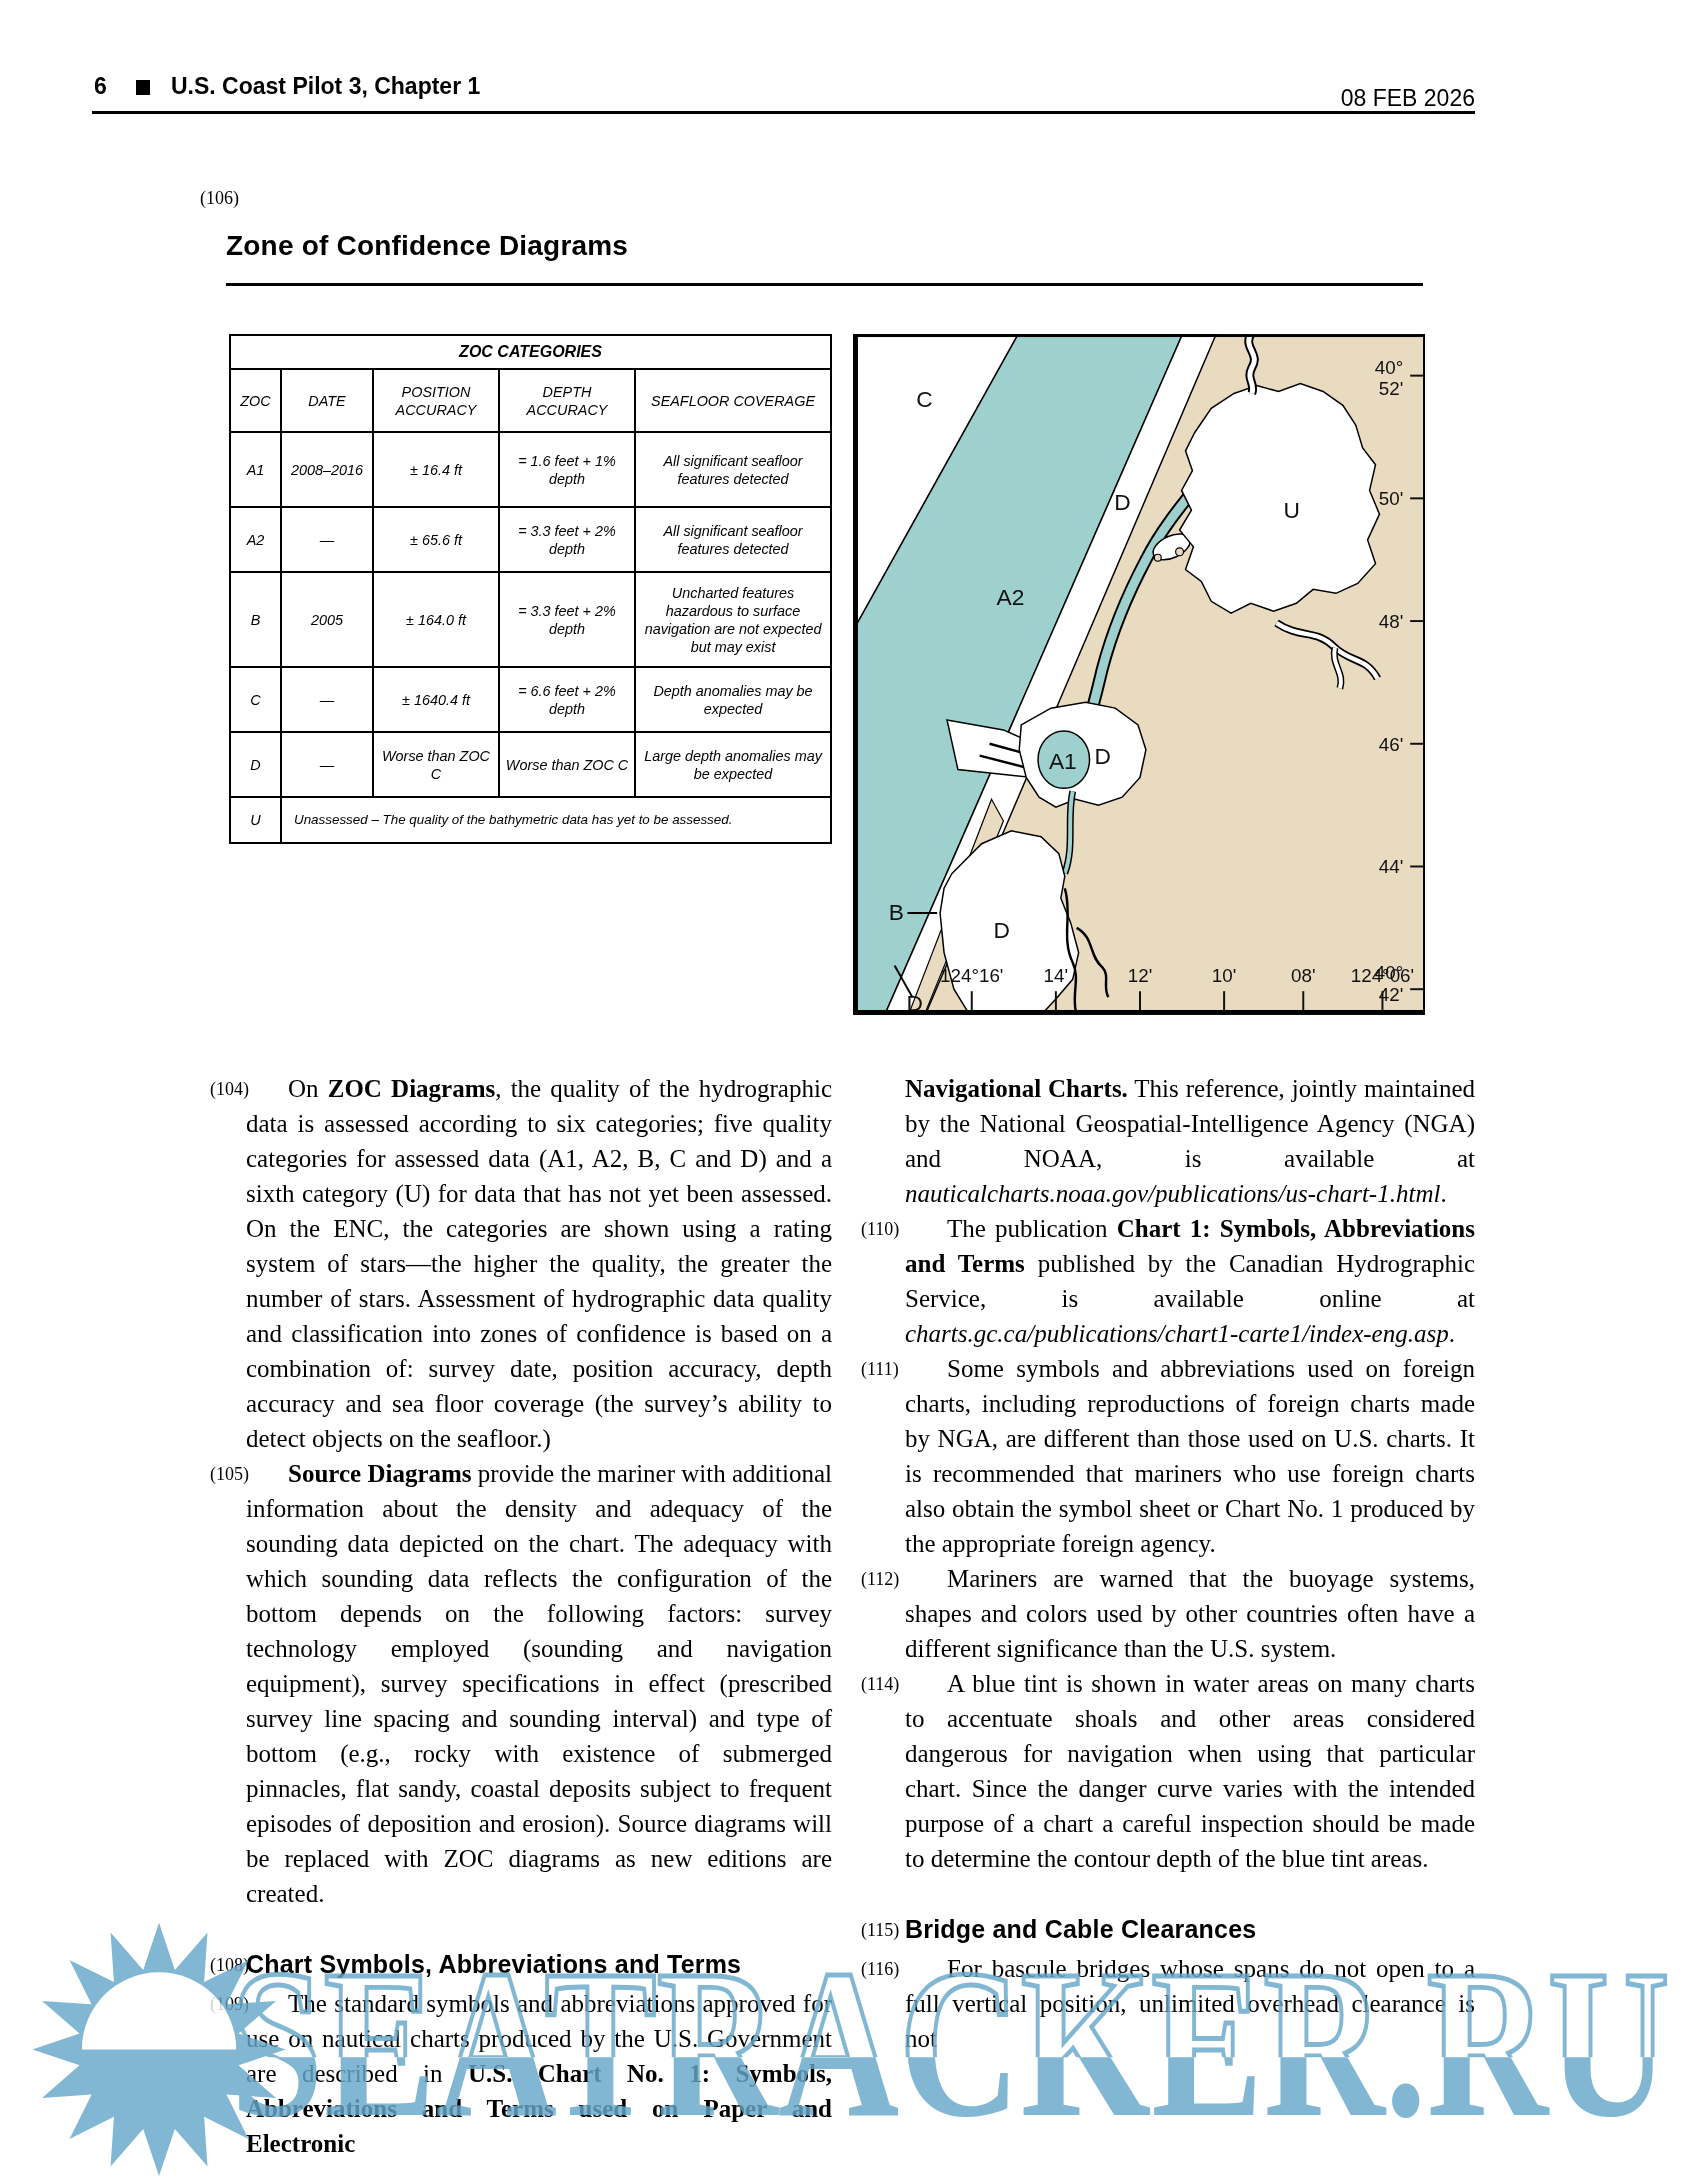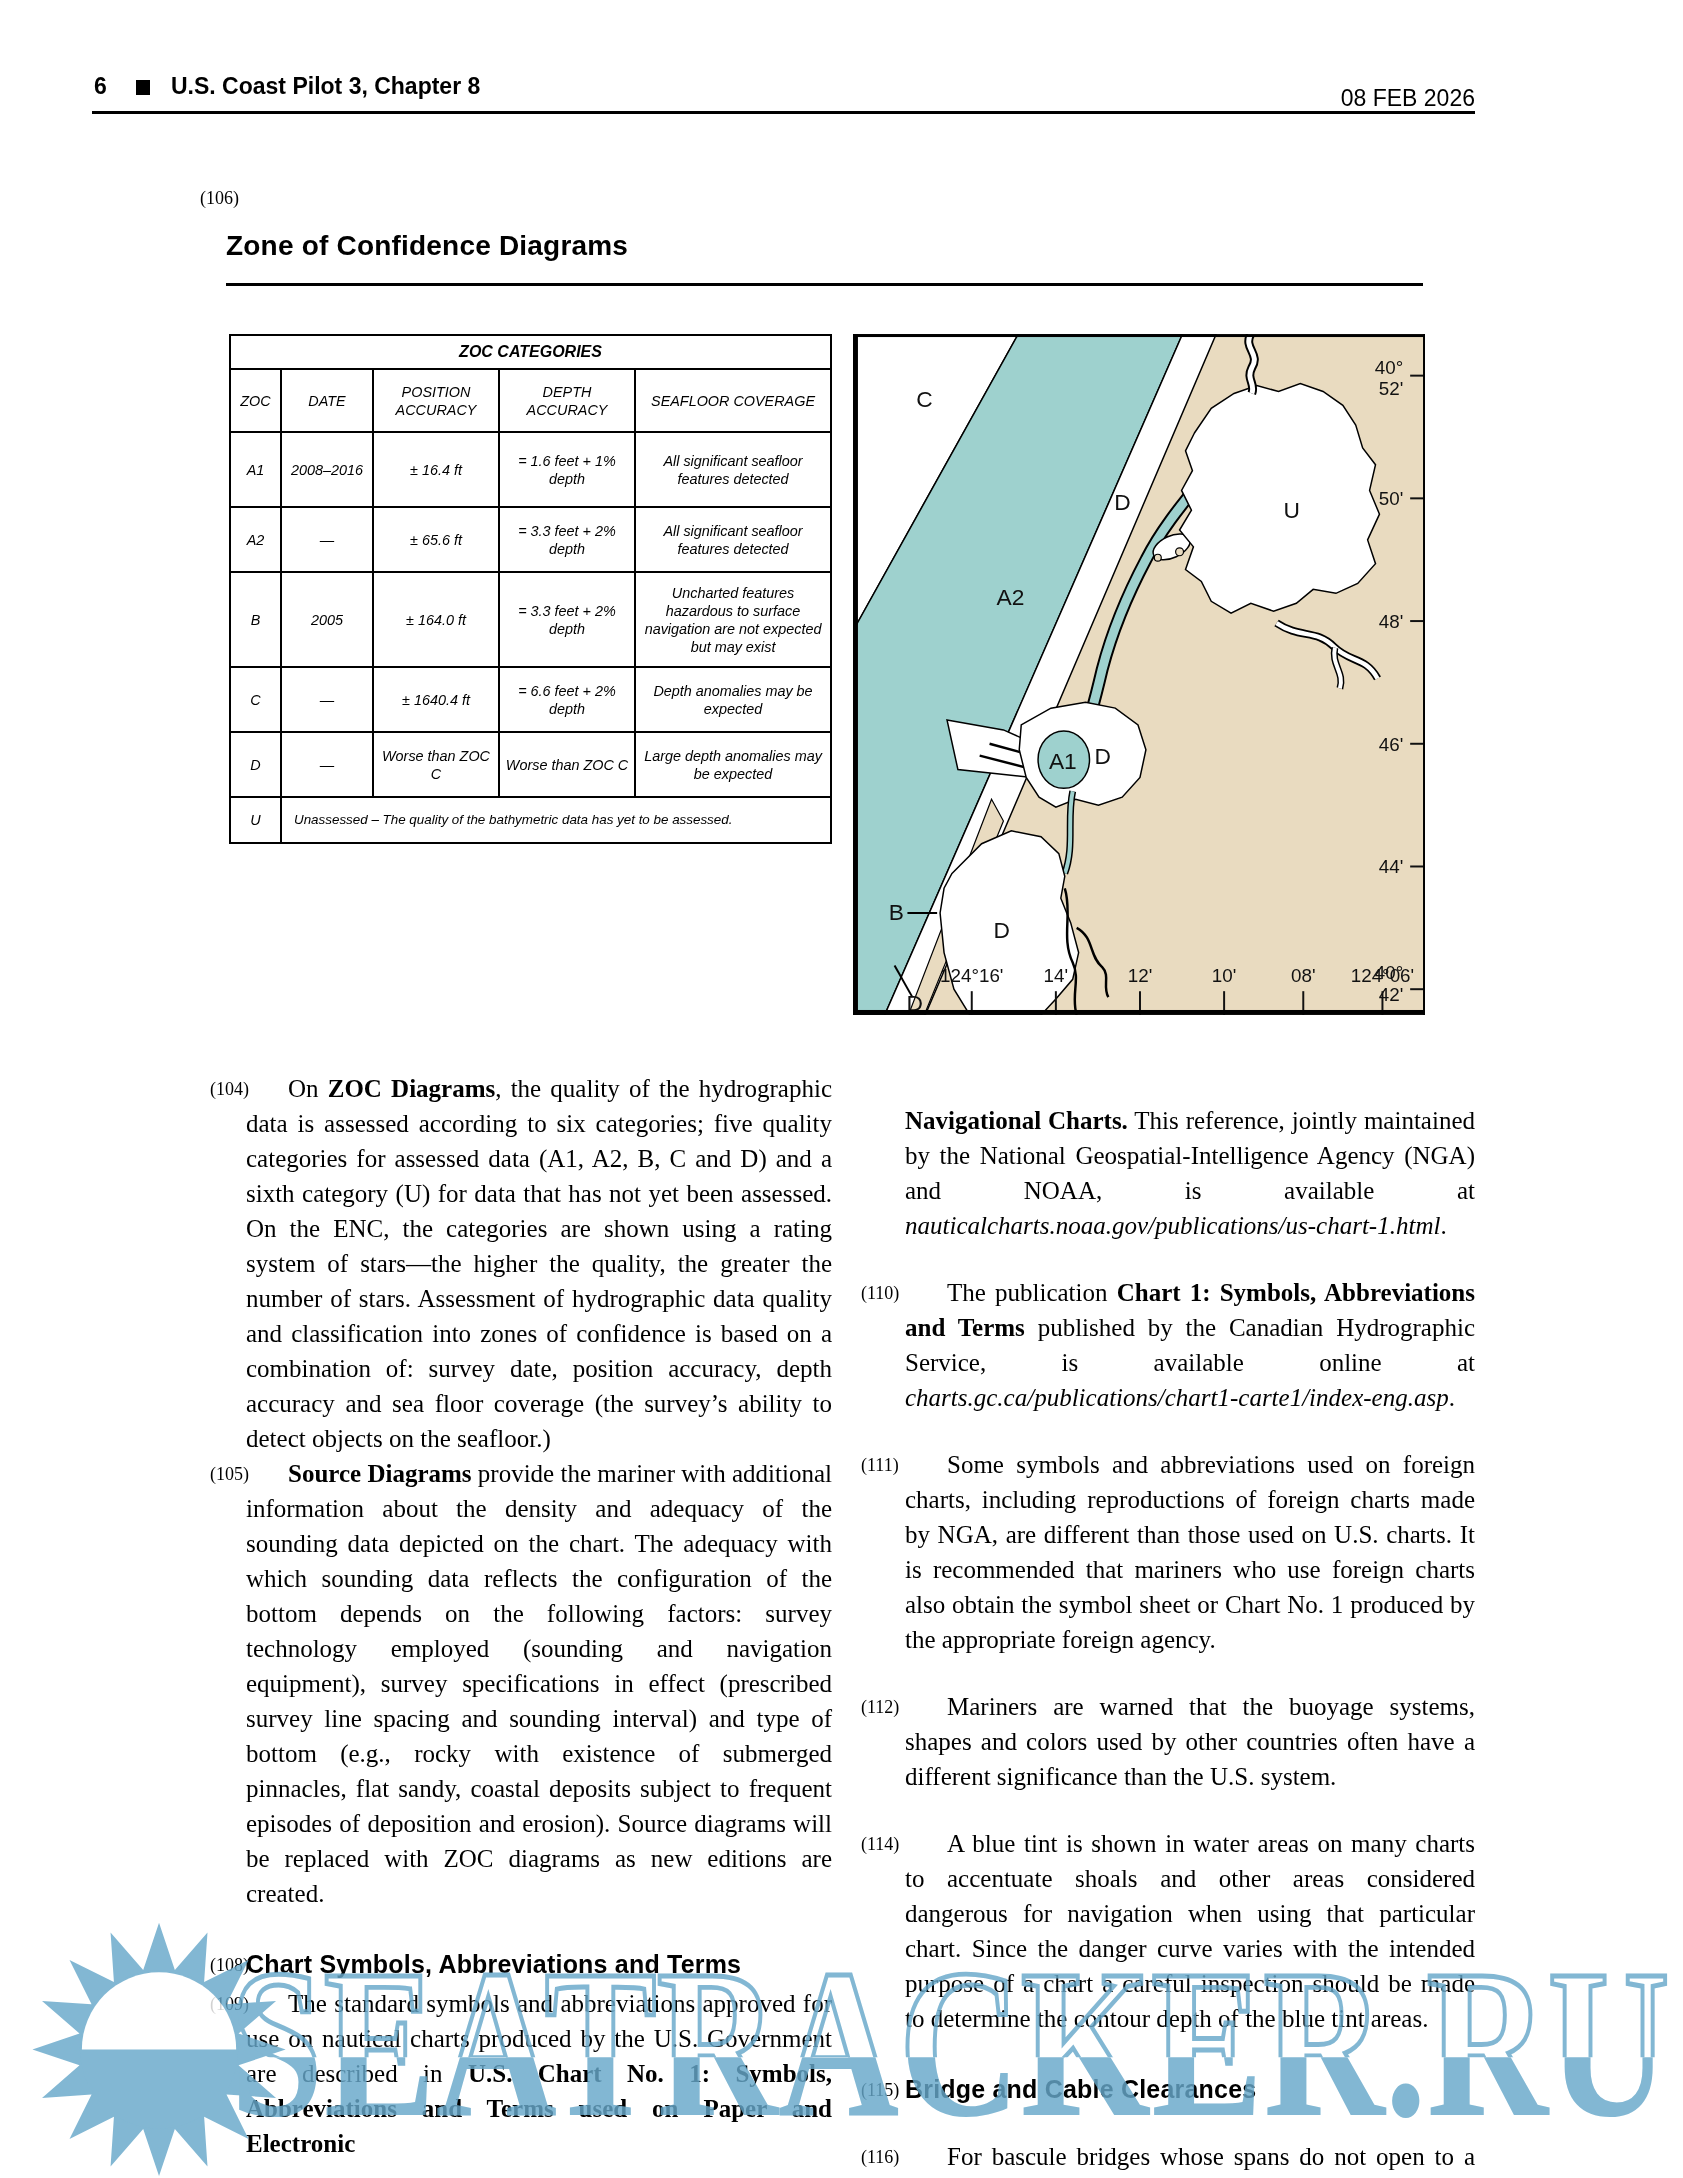--- a/index.html
+++ b/index.html
@@ -28,40 +28,40 @@
   .zoc-table .hdr td{height:57px;}
   .zoc-table .nw{white-space:nowrap;}
   .zoc-table .unote{text-align:left;padding-left:12px;font-size:13.4px;}
   .r-a1 td{height:69px;} .r-a2 td{height:59px;} .r-b td{height:89px;}
   .r-c td{height:59px;} .r-d td{height:59px;} .r-u td{height:40px;}
   
   .col{position:absolute;top:1071px;font-size:25px;line-height:35px;text-align:justify;}
   .col-left{left:198px;width:634px;}
   .col-right{left:849px;width:626px;}
   .para{position:relative;padding-left:48px;}
-  .col-right .para{padding-left:56px;margin-top:32px;}
+  .col-right .para{padding-left:56px;}
   .pnum{position:absolute;left:12px;top:3px;font-size:18px;line-height:30px;}
   .ptext{text-indent:42px;}
   .ptext.noindent{text-indent:0;}
   .hblock{position:relative;padding-left:48px;margin-top:22px;}
   .col-right .hblock{padding-left:56px;}
   .hblock h3{margin:36px 0 4px 0;font-family:"Liberation Sans",sans-serif;
              font-size:25px;font-weight:bold;letter-spacing:0.2px;}
   
   .map-svg{position:absolute;left:853px;top:334px;}
   .wm-svg{position:absolute;left:0;top:1906px;pointer-events:none;}
 </style>
 </head>
 <body>
 <div id="page">
 
   <div class="pg-header">
     <span class="pg-num">6</span>
     <span class="pg-square"></span>
-    <span class="pg-title">U.S. Coast Pilot 3, Chapter 8</span>
+    <span class="pg-title">U.S. Coast Pilot 3, Chapter 1</span>
     <span class="pg-date">08 FEB 2026</span>
   </div>
   <div class="top-rule"></div>
 
   <div class="pnum-106">(106)</div>
   <div class="sec-title">Zone of Confidence Diagrams</div>
   <div class="title-rule"></div>
 
   <table class="zoc-table">
     <colgroup>

